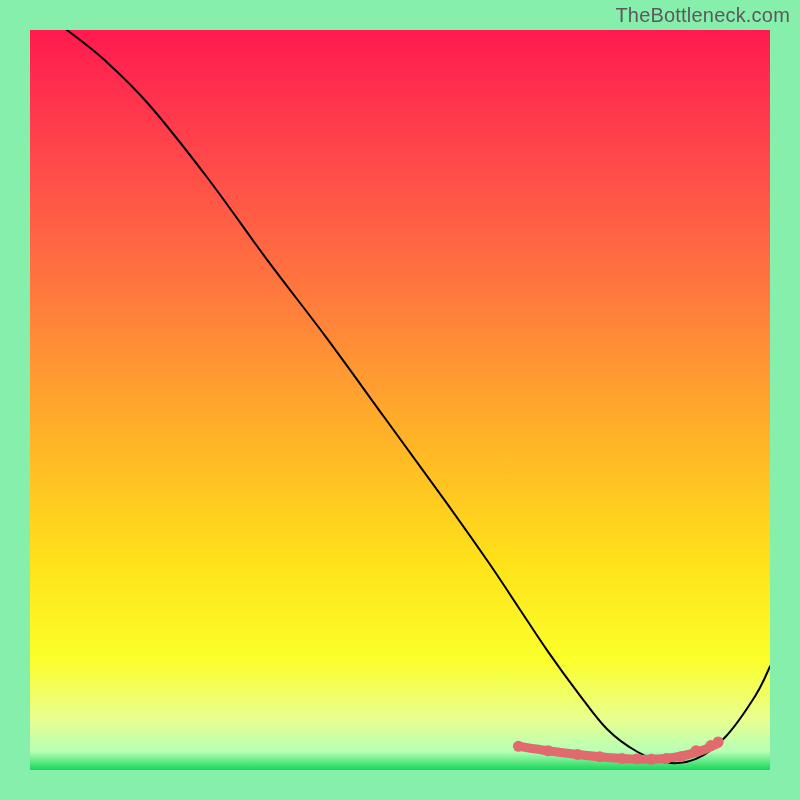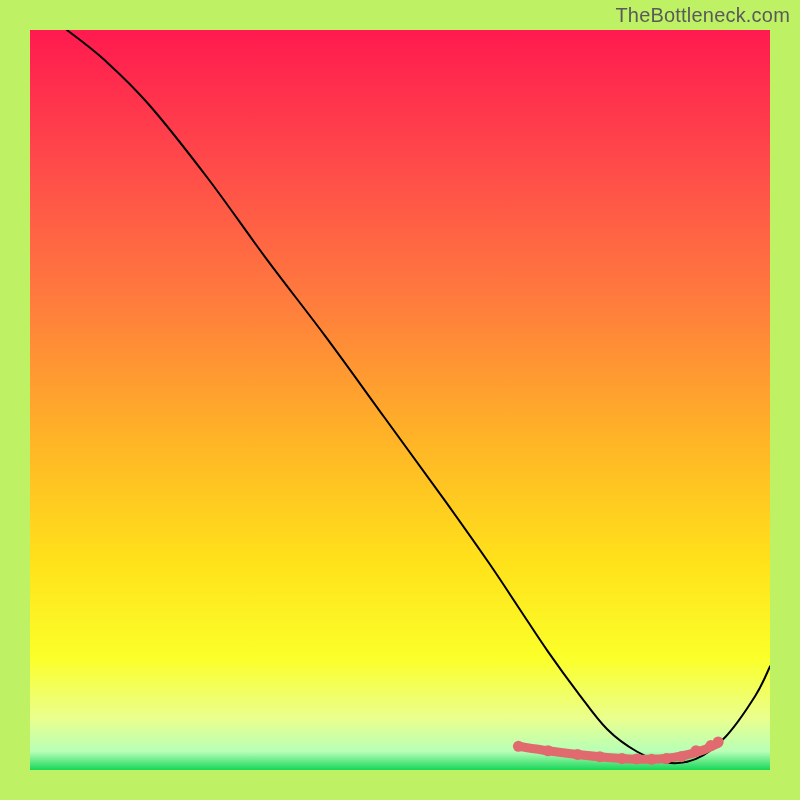--- a/index.html
+++ b/index.html
@@ -8,21 +8,21 @@
     width: 800px;
     height: 800px;
     background: #000;
     overflow: hidden;
     font-family: Arial, Helvetica, sans-serif;
   }
   .stage {
     position: relative;
     width: 800px;
     height: 800px;
-    background: #bef264;
+    background: #86efac;
     text-align: center;
   }
   .attribution {
     position: absolute;
     top: 4px;
     right: 10px;
     color: #5a5a5a;
     font-size: 20px;
     font-weight: 400;
     letter-spacing: 0.2px;

